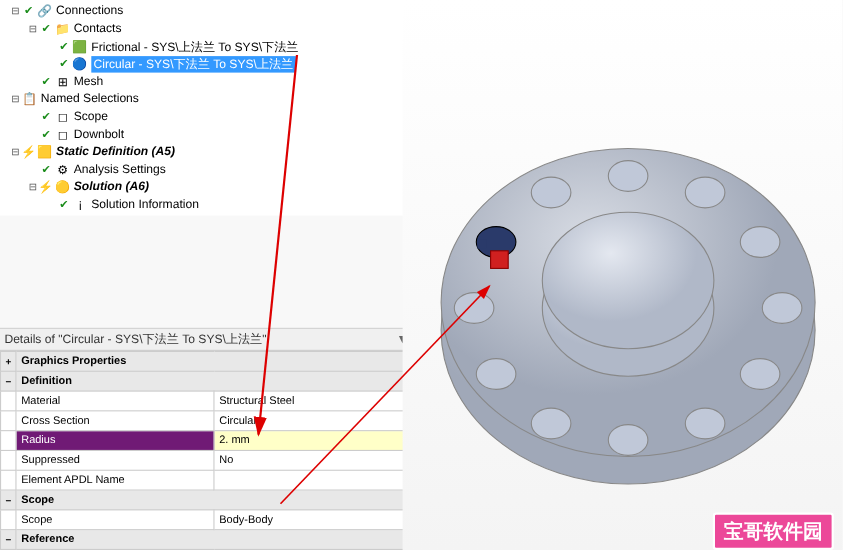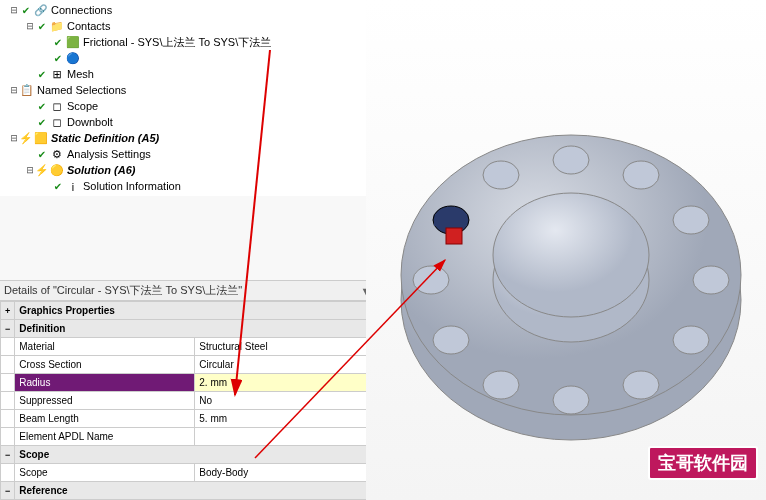--- a/index.html
+++ b/index.html
@@ -30,21 +30,21 @@
 .prop-table td { border: 1px solid #ccc; padding: 0 4px; font-size: 10px; vertical-align: middle; }
 .prop-table .section td { background: #e8e8e8; font-weight: bold; }
 .prop-table .section .collapse { width: 14px; text-align: center; font-size: 9px; }
 .prop-table .row .label { width: 180px; background: #fff; }
 .prop-table .row .value { background: #fff; }
 .prop-table .row.highlighted .label { background: #701a75; color: #fff; }
 .prop-table .row.highlighted .value { background: #ffffc8; }
 
 .viewport { position: absolute; top: 0; right: 0; width: 400px; height: 500px; background: linear-gradient(#fff, #f4f4f4); }
 
-.watermark { position: absolute; bottom: 20px; right: 8px; background: #be185d; color: #fff; font-weight: bold; font-size: 18px; padding: 3px 8px; border-radius: 3px; border: 2px solid #fff; }
+.watermark { position: absolute; bottom: 0; right: 8px; background: #ec4899; color: #fff; font-weight: bold; font-size: 18px; padding: 3px 8px; border-radius: 3px; border: 2px solid #fff; }
 
 svg.arrows { position: absolute; top: 0; left: 0; pointer-events: none; }
 </style>
 </head>
 <body>
 
 <div class="tree">
   <div class="tree-item indent1">
     <span class="exp minus"></span>
     <span class="chk green"></span>
@@ -60,20 +60,21 @@
   <div class="tree-item indent3">
     <span class="exp"></span>
     <span class="chk green"></span>
     <span class="ico">🟩</span>
     <span class="lbl">Frictional - SYS\上法兰 To SYS\下法兰</span>
   </div>
   <div class="tree-item indent3 selected">
     <span class="exp"></span>
     <span class="chk green"></span>
     <span class="ico">🔵</span>
+    <span class="lbl">Circular - SYS\下法兰 To SYS\上法兰</span>
   </div>
   <div class="tree-item indent2">
     <span class="exp"></span>
     <span class="chk green"></span>
     <span class="ico">⊞</span>
     <span class="lbl">Mesh</span>
   </div>
   <div class="tree-item indent1">
     <span class="exp minus"></span>
     <span class="ico">📋</span>
@@ -146,25 +147,20 @@
     </tr>
     <tr class="row highlighted">
       <td class="collapse"></td>
       <td class="label">Radius</td>
       <td class="value">2. mm</td>
     </tr>
     <tr class="row">
       <td class="collapse"></td>
       <td class="label">Suppressed</td>
       <td class="value">No</td>
-    </tr>
-    <tr class="row">
-      <td class="collapse"></td>
-      <td class="label">Beam Length</td>
-      <td class="value">5. mm</td>
     </tr>
     <tr class="row">
       <td class="collapse"></td>
       <td class="label">Element APDL Name</td>
       <td class="value"></td>
     </tr>
     <tr class="section">
       <td class="collapse">−</td>
       <td colspan="2">Scope</td>
     </tr>

